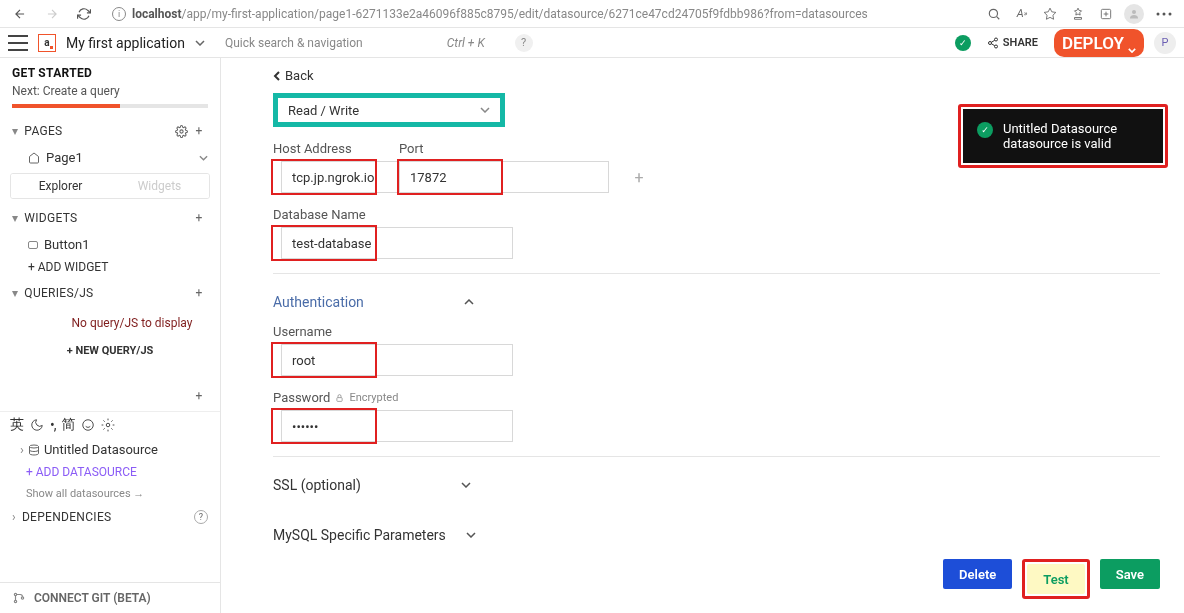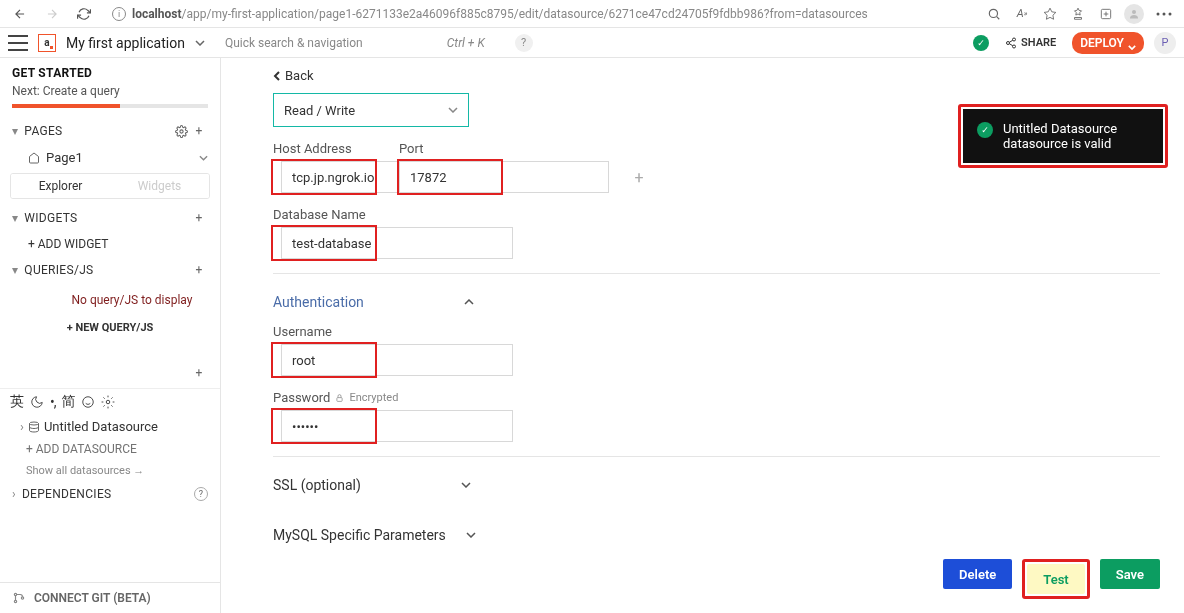--- a/index.html
+++ b/index.html
@@ -19,21 +19,21 @@
 .hamburger { width: 20px; height: 16px; display: flex; flex-direction: column; justify-content: space-between; cursor: pointer; }
 .hamburger span { height: 2px; background: #444; }
 .app-logo { width: 18px; height: 18px; background: #fff; border: 1px solid #f0532b; display: flex; align-items: center; justify-content: center; font-size: 10px; font-weight: bold; color: #333; position: relative; }
 .app-logo::after { content: ""; position: absolute; right: 2px; bottom: 2px; width: 3px; height: 3px; background: #f0532b; }
 .app-title { font-size: 14px; color: #222; }
 .search-box { margin-left: auto; margin-right: 10px; display: flex; align-items: center; gap: 84px; font-size: 12px; color: #888; padding: 4px 10px; }
 .search-kbd { font-style: italic; color: #888; }
 .help-circle { width: 18px; height: 18px; border-radius: 50%; background: #f0f0f0; display: flex; align-items: center; justify-content: center; color: #888; font-size: 11px; }
 .status-ok { width: 16px; height: 16px; border-radius: 50%; background: #0c9d61; display: flex; align-items: center; justify-content: center; color: #fff; font-size: 9px; }
 .share-btn { display: flex; align-items: center; gap: 4px; font-size: 11px; font-weight: 600; color: #333; padding: 2px 6px; cursor: pointer; }
-.deploy-btn { background: #f0532b; color: #fff; font-size: 12px; font-weight: 600; padding: 4px 8px; display: flex; align-items: flex-end; gap: 4px; cursor: pointer; border-radius: 10px; }
+.deploy-btn { background: #f0532b; color: #fff; font-size: 17px; font-weight: 600; padding: 4px 8px; display: flex; align-items: flex-end; gap: 4px; cursor: pointer; border-radius: 10px; }
 .user-badge { width: 22px; height: 22px; border-radius: 50%; background: #eee; display: flex; align-items: center; justify-content: center; color: #6b5fb3; font-size: 11px; }
 
 
 .main { display: flex; height: calc(100% - 58px); gap: 28px; }
 .sidebar { width: 221px; border-right: 1px solid #e5e5e5; display: flex; flex-direction: column; overflow-y: auto; }
 .content { flex: 1; padding: 10px 24px; overflow-y: auto; position: relative; }
 
 
 .sb-section { padding: 8px 12px; }
 .sb-title { font-size: 12px; font-weight: 700; color: #111; letter-spacing: .3px; }
@@ -46,34 +46,34 @@
 .sb-group-header .icon-btn { width: 18px; height: 18px; display: flex; align-items: center; justify-content: center; color: #666; cursor: pointer; }
 .sb-item { padding: 4px 12px 4px 28px; display: flex; align-items: center; gap: 6px; font-size: 13px; color: #333; }
 .sb-tabs { display: flex; border: 1px solid #e5e5e5; margin: 4px 10px; border-radius: 3px; overflow: hidden; }
 .sb-tab { flex: 1; text-align: center; padding: 5px 0; font-size: 12px; color: #888; cursor: pointer; }
 .sb-tab.active { color: #333; background: #fff; }
 .sb-tab:not(.active) { background: #fff; color: #ccc; }
 .sb-empty { text-align: center; font-size: 12px; color: #7f1d1d; padding: 8px 0; margin-left: 44px; }
 .sb-action { text-align: center; font-size: 11px; font-weight: 700; color: #333; padding: 6px 0; cursor: pointer; }
 .ime-bar { display: flex; align-items: center; gap: 6px; padding: 4px 10px; font-size: 14px; color: #333; border-top: 1px solid #eee; }
 .ds-item { padding: 4px 12px 4px 20px; display: flex; align-items: center; gap: 4px; font-size: 13px; color: #333; }
-.sb-link { font-size: 12px; color: #737373; padding: 4px 12px 4px 26px; }
+.sb-link { font-size: 12px; color: #8b5cf6; padding: 4px 12px 4px 26px; }
 .sb-footer { border-top: 1px solid #e5e5e5; padding: 8px 12px; display: flex; align-items: center; gap: 8px; font-size: 12px; font-weight: 600; color: #666; margin-top: auto; }
 
 
 .back-link { display: flex; align-items: center; gap: 4px; font-size: 13px; color: #333; cursor: pointer; margin-bottom: 10px; }
 .row { display: flex; gap: 24px; margin-bottom: 14px; }
 .field { display: flex; flex-direction: column; gap: 5px; }
 .field-label { font-size: 13px; color: #555; }
 .field-sublabel { display: flex; align-items: center; gap: 5px; font-size: 13px; color: #555; }
 .lock-icon { font-size: 10px; color: #888; }
 .encrypted { font-size: 11px; color: #888; }
 .input { height: 32px; border: 1px solid #d8d8d8; padding: 0 10px; font-size: 13px; color: #333; outline: none; background: #fff; }
 .input.w-md { width: 232px; margin-left: 8px; }
-.select { width: 196px; height: 34px; border: 1px solid #14b8a6; padding: 0 10px; display: flex; align-items: center; justify-content: space-between; font-size: 13px; color: #333; cursor: pointer; }
+.select { width: 232px; height: 34px; border: 5px solid #14b8a6; padding: 0 10px; display: flex; align-items: center; justify-content: space-between; font-size: 13px; color: #333; cursor: pointer; }
 .plus-icon { width: 20px; height: 20px; display: flex; align-items: center; justify-content: center; color: #aaa; font-size: 16px; cursor: pointer; }
 .highlight-red { outline: 2px solid #e02020; outline-offset: 0; }
 .highlight-red-lg { border: 3px solid #e02020; border-radius: 3px; padding: 2px; }
 .divider { height: 1px; background: #e5e5e5; margin: 10px 0 14px; }
 .collapse-header { display: flex; align-items: center; gap: 20px; font-size: 14px; color: #333; cursor: pointer; padding: 6px 0; }
 .auth-hdr { color: #4a6ca8; }
 .collapse-header .chev { font-size: 11px; color: #666; }
 .footer-actions { position: absolute; right: 24px; bottom: 14px; display: flex; gap: 10px; }
 .btn { height: 30px; padding: 0 16px; border: none; font-size: 13px; font-weight: 600; cursor: pointer; border-radius: 2px; display: flex; align-items: center; }
 .btn-delete { background: #1d4ed8; color: #fff; }
@@ -227,20 +227,24 @@
     <div class="sb-tabs">
       <div class="sb-tab active">Explorer</div>
       <div class="sb-tab">Widgets</div>
     </div>
 
     <div class="sb-group-header">
       <span class="chev">▾</span>
       <span>WIDGETS</span>
       <span class="spacer"></span>
       <span class="icon-btn">+</span>
+    </div>
+    <div class="sb-item">
+      <span style="width:10px;height:8px;border:1px solid #888;border-radius:2px;"></span>
+      <span>Button1</span>
     </div>
     <div class="sb-item" style="font-size:12px;color:#333;">+  ADD WIDGET</div>
 
     <div class="sb-group-header">
       <span class="chev">▾</span>
       <span>QUERIES/JS</span>
       <span class="spacer"></span>
       <span class="icon-btn">+</span>
     </div>
     <div class="sb-empty">No query/JS to display</div>

